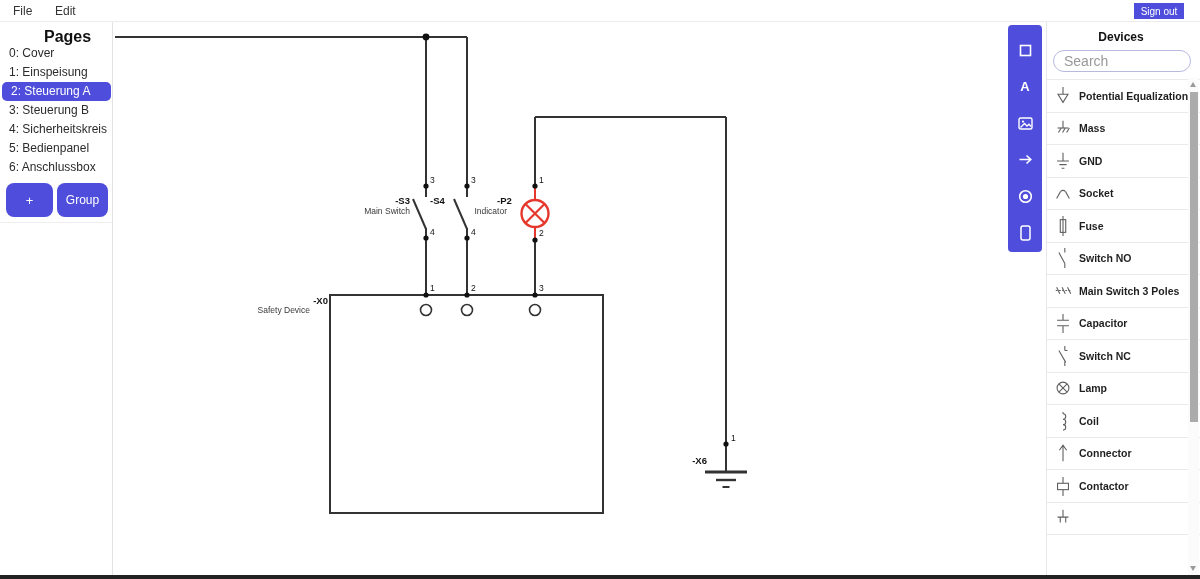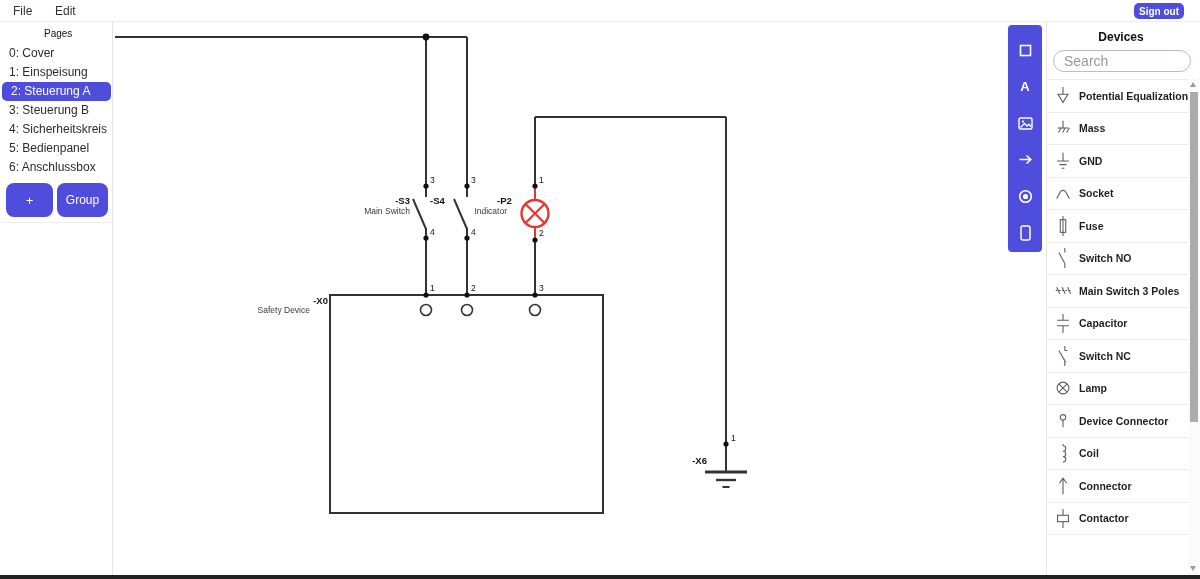--- a/index.html
+++ b/index.html
@@ -7,27 +7,27 @@
   html,body{width:1200px;height:579px;overflow:hidden;background:#fff;
     font-family:"Liberation Sans",sans-serif;}
   body{position:relative;}
 
   
   .menubar{position:absolute;left:0;top:0;width:1200px;height:22px;background:#fff;
     border-bottom:1px solid #ececec;z-index:6;}
   .menu-item{position:absolute;top:4px;font-size:12px;color:#333;cursor:default;}
   .mi-file{left:13px;} .mi-edit{left:55px;}
   .signout{position:absolute;left:1134px;top:3px;width:50px;height:16px;border:none;
-    border-radius:5px;background:var(--accent);color:#fff;font-size:10px;font-weight:700;
+    border-radius:0;background:var(--accent);color:#fff;font-size:10px;font-weight:400;
     font-family:inherit;line-height:15px;cursor:pointer;}
 
   
   .sidebar{position:absolute;left:0;top:22px;width:113px;height:553px;background:#fff;
     border-right:1px solid #e3e3e3;z-index:5;}
-  .pages-title{position:absolute;left:8px;top:6px;font-size:10px;font-weight:400;color:#111;padding-left:36px;}
+  .pages-title{position:absolute;left:8px;top:6px;font-size:16px;font-weight:700;color:#111;padding-left:36px;}
   .pages-list{position:absolute;left:0;top:22px;width:113px;}
   .page-item{height:19px;line-height:19px;padding-left:9px;font-size:12px;color:#2b2b2b;
     white-space:nowrap;cursor:pointer;}
   .page-item.selected{background:var(--accent);color:#fff;border-radius:5px;margin:0 2px;
     }
   .sb-btn{position:absolute;top:161px;height:34px;border:none;border-radius:8px;
     background:var(--accent);color:#fff;font-family:inherit;cursor:pointer;}
   .add-btn{left:6px;width:47px;font-size:13px;}
   .group-btn{left:57px;width:51px;font-size:12px;}
   .sidebar-divider{position:absolute;left:0;top:200px;width:112px;border-top:1px solid #eeeeee;}
@@ -323,29 +323,20 @@
       <div class="device-item">
         <span class="device-icon">
           <svg width="20" height="26" viewBox="0 0 22 26">
             <circle fill="none" stroke="#5f5f5f" stroke-width="1.2" cx="11" cy="13" r="6.5"></circle>
             <path fill="none" stroke="#5f5f5f" stroke-width="1.2" d="M6.4 8.4 L15.6 17.6 M15.6 8.4 L6.4 17.6"></path>
           </svg>
         </span>
         <span class="device-label">Lamp</span>
       </div>
 
-      <div class="device-item">
-        <span class="device-icon">
-          <svg width="20" height="26" viewBox="0 0 22 26">
-            <circle fill="none" stroke="#5f5f5f" stroke-width="1.2" cx="11" cy="9" r="3"></circle>
-            <path fill="none" stroke="#5f5f5f" stroke-width="1.2" d="M11 12 V20"></path>
-          </svg>
-        </span>
-        <span class="device-label">Device Connector</span>
-      </div>
 
       <div class="device-item">
         <span class="device-icon">
           <svg width="20" height="26" viewBox="0 0 22 26">
             <path fill="none" stroke="#5f5f5f" stroke-width="1.2" d="M11 3 V5"></path>
             <path fill="none" stroke="#5f5f5f" stroke-width="1.2" d="M11 5 a3 3 0 0 1 0 6 a3 3 0 0 1 0 6 a3 3 0 0 1 0 6"></path>
           </svg>
         </span>
         <span class="device-label">Coil</span>
       </div>

